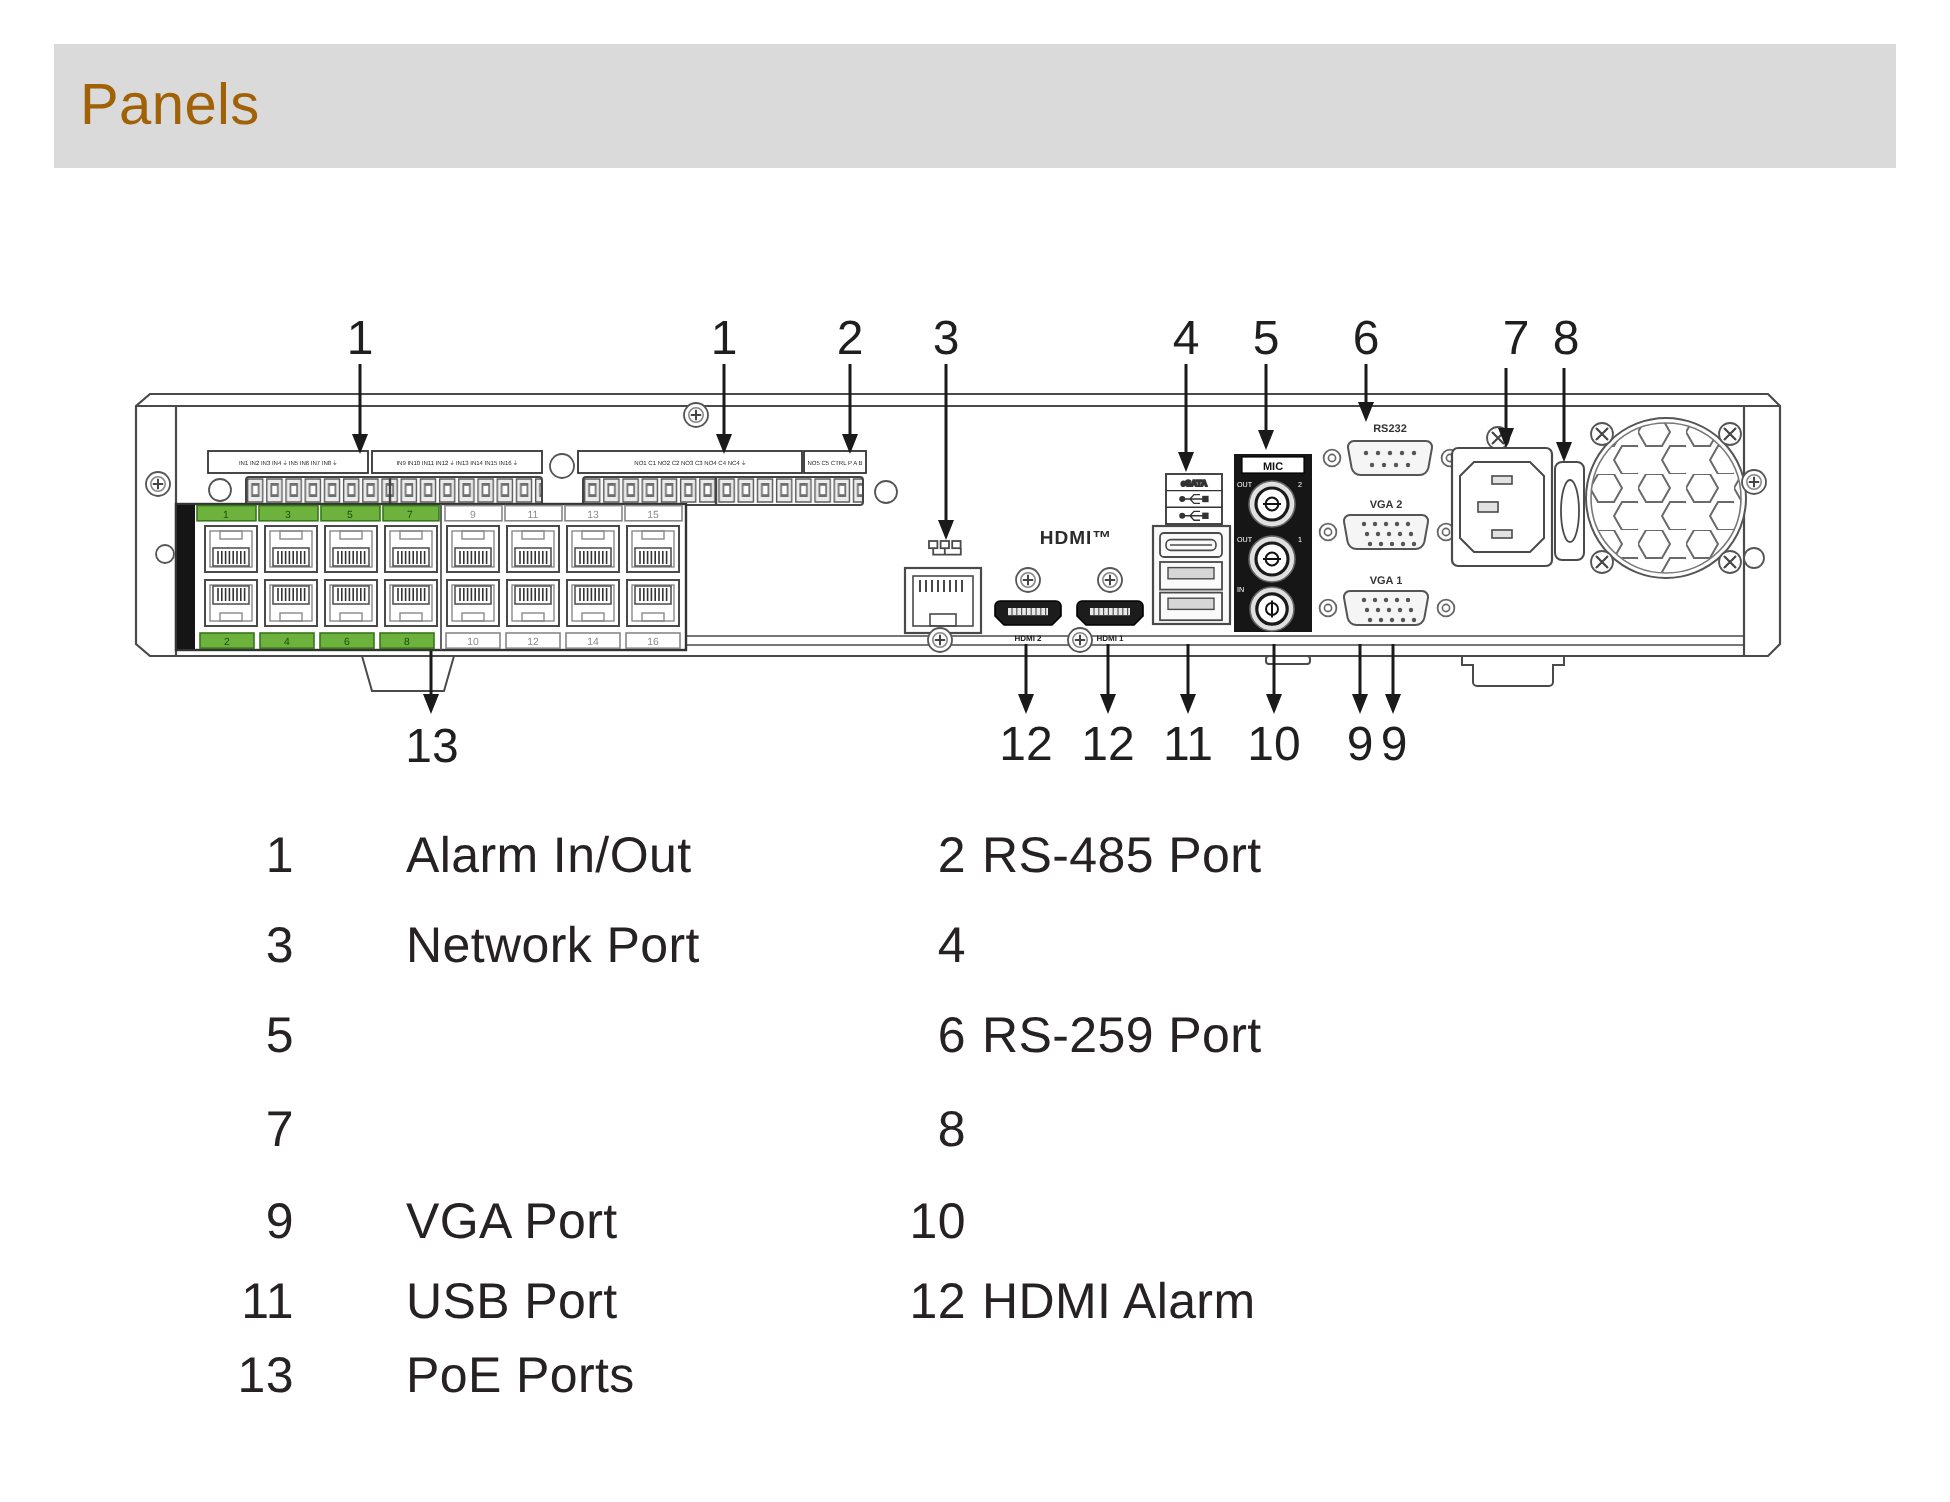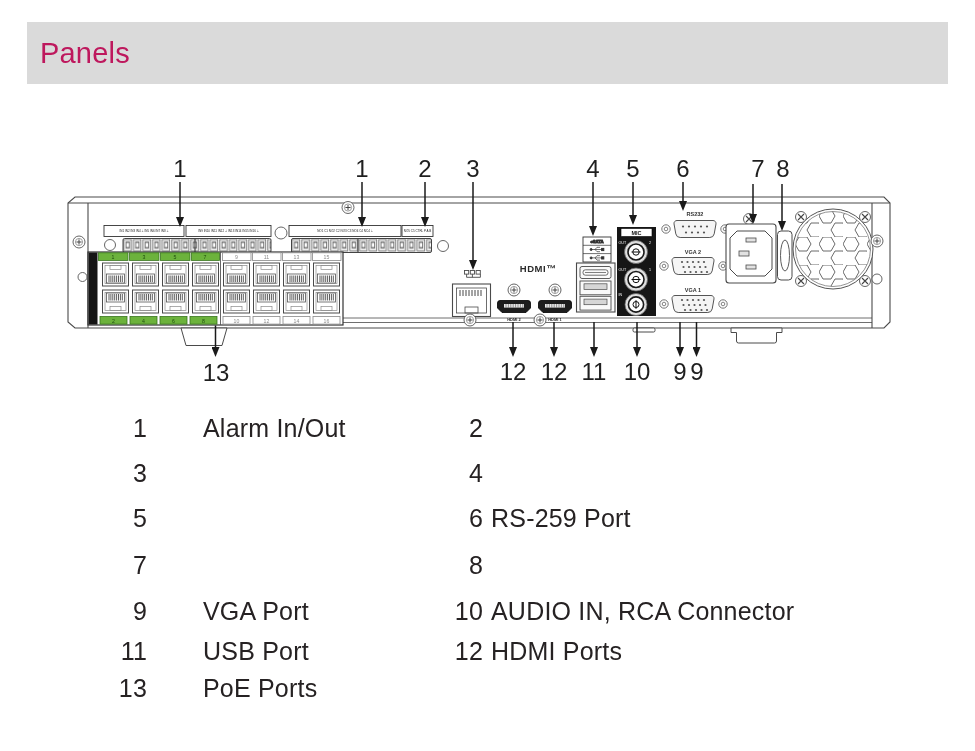--- a/index.html
+++ b/index.html
@@ -1,20 +1,20 @@
 <!DOCTYPE html>
 <html><head>
 <meta charset="utf-8">
 <style>
   html,body{margin:0;padding:0;background:#fff;width:975px;height:751px;overflow:hidden;
             font-family:"Liberation Sans",sans-serif;}
   #page{position:relative;width:975px;height:751px;background:#fff;}
   #header-bar{position:absolute;left:27px;top:22px;width:921px;height:62px;background:#dadada;
               display:flex;align-items:center;}
-  #header-title{font-size:29px;color:#be185d;padding-left:13px;letter-spacing:0.2px;}
+  #header-title{font-size:29px;color:#a16207;padding-left:13px;letter-spacing:0.2px;}
   #diagram-svg{position:absolute;left:0;top:0;width:975px;height:450px;}
   text{font-family:"Liberation Sans",sans-serif;}
   .co{font-size:24px;text-anchor:middle;fill:#1f1f1f;}
   .strip-t{font-size:3px;text-anchor:middle;fill:#222;}
   .plabel{font-size:5.5px;font-weight:bold;text-anchor:middle;fill:#333;}
   .poe-g{font-size:5.2px;text-anchor:middle;fill:#1e4d0f;}
   .poe-w{font-size:5.2px;text-anchor:middle;fill:#8d8d8d;}
   .mic-t{font-size:3.6px;fill:#fff;}
   .hdmi-big{font-size:9.5px;font-weight:bold;text-anchor:middle;fill:#2b2b2b;letter-spacing:0.5px;}
   .hdmi-sm{font-size:4px;font-weight:bold;text-anchor:middle;fill:#222;}
@@ -441,45 +441,46 @@
       <text class="co" x="680" y="380">9</text>
       <text class="co" x="697" y="380">9</text>
     </g>
   </svg>
 
   <div id="legend">
     <div class="lg-row" style="top:414px">
       <span class="ln1">1</span>
       <span class="ll1">Alarm In/Out</span>
       <span class="ln2">2</span>
+      <span class="ll2">RS-485 Port</span>
     </div>
     <div class="lg-row" style="top:459px">
       <span class="ln1">3</span>
+      <span class="ll1">Network Port</span>
       <span class="ln2">4</span>
     </div>
     <div class="lg-row" style="top:504px">
       <span class="ln1">5</span>
       <span class="ln2">6</span>
       <span class="ll2">RS-259 Port</span>
     </div>
     <div class="lg-row" style="top:551px">
       <span class="ln1">7</span>
       <span class="ln2">8</span>
     </div>
     <div class="lg-row" style="top:597px">
       <span class="ln1">9</span>
       <span class="ll1">VGA Port</span>
       <span class="ln2">10</span>
-      <span class="ll2">AUDIO IN, RCA Connector</span>
     </div>
     <div class="lg-row" style="top:637px">
       <span class="ln1">11</span>
       <span class="ll1">USB Port</span>
       <span class="ln2">12</span>
-      <span class="ll2">HDMI Ports</span>
+      <span class="ll2">HDMI Alarm</span>
     </div>
     <div class="lg-row" style="top:674px">
       <span class="ln1">13</span>
       <span class="ll1">PoE Ports</span>
       <span class="ln2"></span>
       <span class="ll2"></span>
     </div>
   </div>
 
 </div>

